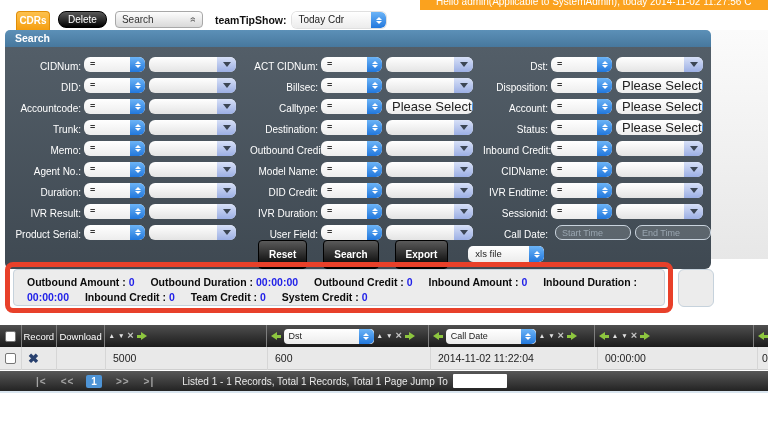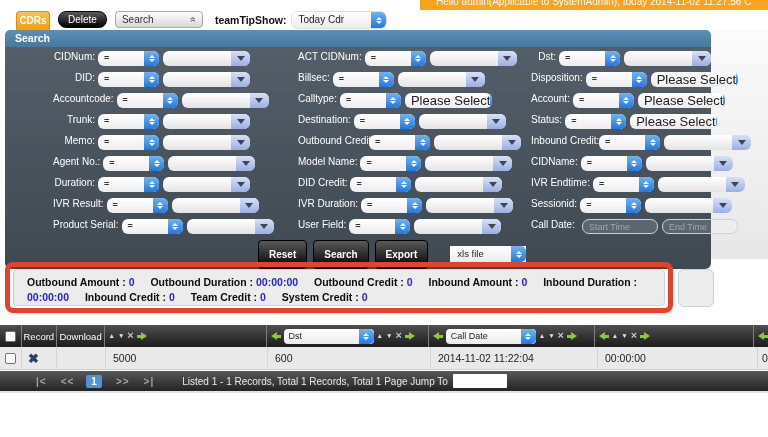--- a/index.html
+++ b/index.html
@@ -24,35 +24,35 @@
   .stepper { width:15px; margin-left:auto; background:linear-gradient(#6CB4F7,#2278DD); display:flex; flex-direction:column; align-items:center; justify-content:center; border-radius:0 5px 5px 0; flex:0 0 15px; }
   .tu { width:0; height:0; border:3px solid transparent; border-bottom:3px solid #fff; margin-bottom:1px; }
   .td { width:0; height:0; border:3px solid transparent; border-top:3px solid #fff; }
 
   
   .search-panel { position:absolute; left:5px; top:30px; width:706px; }
   .panel-header { height:17px; background:linear-gradient(#5C90B7,#47789E); border-radius:5px 5px 0 0; color:#fff; font-size:10.5px; font-weight:bold; line-height:17px; padding-left:10px; }
   .panel-body { background:linear-gradient(#535E68,#3F4952); border-radius:0 0 6px 6px; padding:4px 0 3px 0; }
   .fcols { display:flex; }
   .fcol[data-col="0"]{ width:245px; } .fcol[data-col="1"]{ width:233px; } .fcol[data-col="2"]{ width:228px; }
-  .frow { height:21px; display:flex; align-items:flex-start;padding-left:48px; }
+  .frow { height:21px; display:flex; align-items:flex-end; }
   .flabel { font-size:10px; color:#fff; text-align:right; padding-right:3px; white-space:nowrap; }
   .fcol[data-col="0"] .flabel{ width:79px; } .fcol[data-col="1"] .flabel{ width:71px; } .fcol[data-col="2"] .flabel{ width:68px; }
   .op { display:inline-flex; align-items:stretch; width:61px; height:15px; background:linear-gradient(#fff,#ededed); border-radius:6px; overflow:hidden; flex:0 0 61px; }
   .opv { font-size:9px; font-weight:bold; color:#333; line-height:15px; padding-left:6px; }
   .combo { position:relative; width:87px; height:15px; margin-left:4px; background:linear-gradient(#fff,#e4e4e4); border-radius:6px; flex:0 0 87px; }
   .carr { position:absolute; right:0; top:0; bottom:0; width:19px; background:linear-gradient(#D7E0F7,#9CAFE4); border-radius:0 6px 6px 0; display:flex; align-items:center; justify-content:center; }
   .carr::after { content:""; width:0; height:0; border:4px solid transparent; border-top:5px solid #3C4654; margin-top:4px; }
   .ps { display:inline-flex; align-items:stretch; width:87px; height:15px; margin-left:4px; background:linear-gradient(#fff,#ededed); border-radius:6px; overflow:hidden; flex:0 0 87px; }
   .psv { font-size:13px; color:#222; line-height:15px; padding-left:6px; white-space:nowrap; }
   .dt { width:76px; height:15px; margin-left:4px; background:rgba(255,255,255,.14); border:1px solid #C9D3DD; border-radius:7px; font-size:9px; color:#e8e8e8; padding:0 6px; outline:none; font-family:"Liberation Sans",sans-serif; }
   .dt::placeholder { color:#9AA6B1; }
   .btnrow { display:flex; align-items:center; height:24px; padding-left:253px; margin-top:2px; }
-  .btn-dark { height:29px; margin-right:6px; padding:0 10px; background:linear-gradient(#5a5a5a,#000); border:1px solid #000; border-radius:4px; color:#fff; font-size:10px; font-weight:bold; }
-  .xls { display:inline-flex; align-items:stretch; width:76px; height:16px; background:linear-gradient(#fff,#ececec); border-radius:0; overflow:hidden; margin-left:16px; }
+  .btn-dark { height:29px; margin-right:16px; padding:0 10px; background:linear-gradient(#5a5a5a,#000); border:1px solid #000; border-radius:4px; color:#fff; font-size:10px; font-weight:bold; }
+  .xls { display:inline-flex; align-items:stretch; width:76px; height:16px; background:linear-gradient(#fff,#ececec); border-radius:5px; overflow:hidden; margin-left:4px; }
   .xls .selv { font-size:9.5px; color:#222; line-height:16px; padding-left:7px; }
   .side-bg { position:absolute; left:711px; top:30px; width:57px; height:229px; background:linear-gradient(#fbfbfb,#e7e7e7); }
 
   
   .red-box { position:absolute; left:5px; top:262px; width:668px; height:51px; border:5px solid #E8402A; border-radius:8px; }
   .summary-inner { position:absolute; left:3px; top:2px; right:3px; bottom:2px; background:#ECECEC; border:1px solid #C6D2DC; border-radius:4px; padding:5px 8px 0 13px; font-size:10.5px; font-weight:bold; color:#0b0b0b; line-height:15px; }
   .sval { margin-right:13px; }
   .blue { color:#2222E8; }
   .empty-box { position:absolute; left:678px; top:269px; width:36px; height:38px; background:#ECECEC; border:1px solid #C6D2DC; border-radius:6px; }
 

